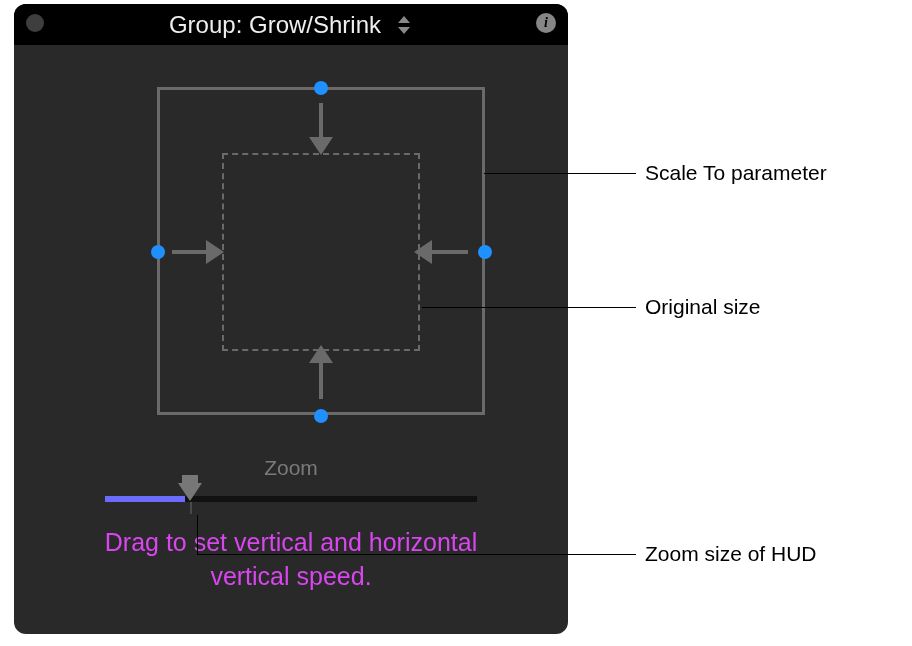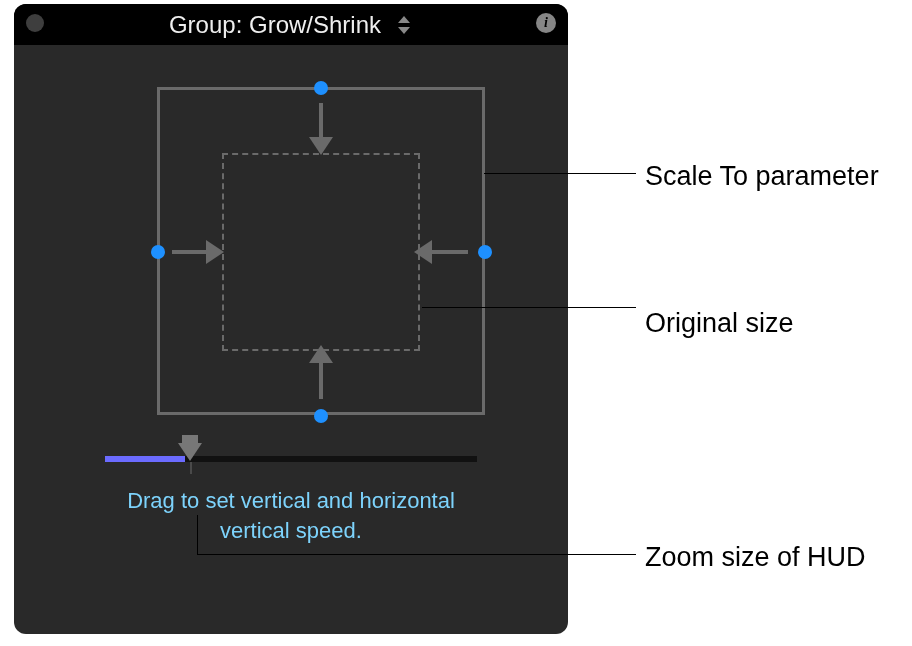--- a/index.html
+++ b/index.html
@@ -201,35 +201,35 @@
     width: 16px; height: 10px;
     background: #777;
   }
   .tick {
     position: absolute;
     top: 6px;
     width: 2px; height: 12px;
     background: #4a4a4a;
   }
   .help-text {
-    color: #7dd3fc;
-    font-size: 22px;
+    color: #d946ef;
+    font-size: 25px;
     margin-top: 24px;
     line-height: 1.35;
   }
 
   
   .callout-line {
     position: absolute;
     height: 1px;
     background: #000;
   }
   .callout-label {
     position: absolute;
-    font-size: 27px;
+    font-size: 21px;
     color: #000;
   }
 </style>
 </head>
 <body>
 
 <div class="canvas">
 
   <div class="hud">
 
@@ -258,36 +258,37 @@
       <div class="arrow shaft-h a-right-shaft"></div>
       <div class="head a-right-head"></div>
 
       <div class="handle h-top"></div>
       <div class="handle h-bottom"></div>
       <div class="handle h-left"></div>
       <div class="handle h-right"></div>
     </div>
 
     <div class="zoom-section">
+      <div class="zoom-label">Zoom</div>
       <div class="slider">
         <div class="slider-fill"></div>
         <div class="tick" style="left:85px"></div>
         <div class="slider-thumb"></div>
       </div>
       <div class="help-text">
         <span>Drag to set vertical and horizontal</span><br>
         <span>vertical speed.</span>
       </div>
     </div>
 
   </div>
 
   <div class="callout-line" style="left:484px; top:173px; width:152px;"></div>
   <div class="callout-label" style="left:645px; top:161px;">Scale To parameter</div>
 
   <div class="callout-line" style="left:422px; top:307px; width:214px;"></div>
-  <div class="callout-label" style="left:645px; top:308px;">Original size</div>
+  <div class="callout-label" style="left:645px; top:295px;">Original size</div>
 
   <div class="callout-line" style="left:197px; top:554px; width:439px;"></div>
   <div class="callout-line" style="left:197px; top:515px; width:1px; height:40px; background:#000;"></div>
   <div class="callout-label" style="left:645px; top:542px;">Zoom size of HUD</div>
 
 </div>
 
 </body></html>

